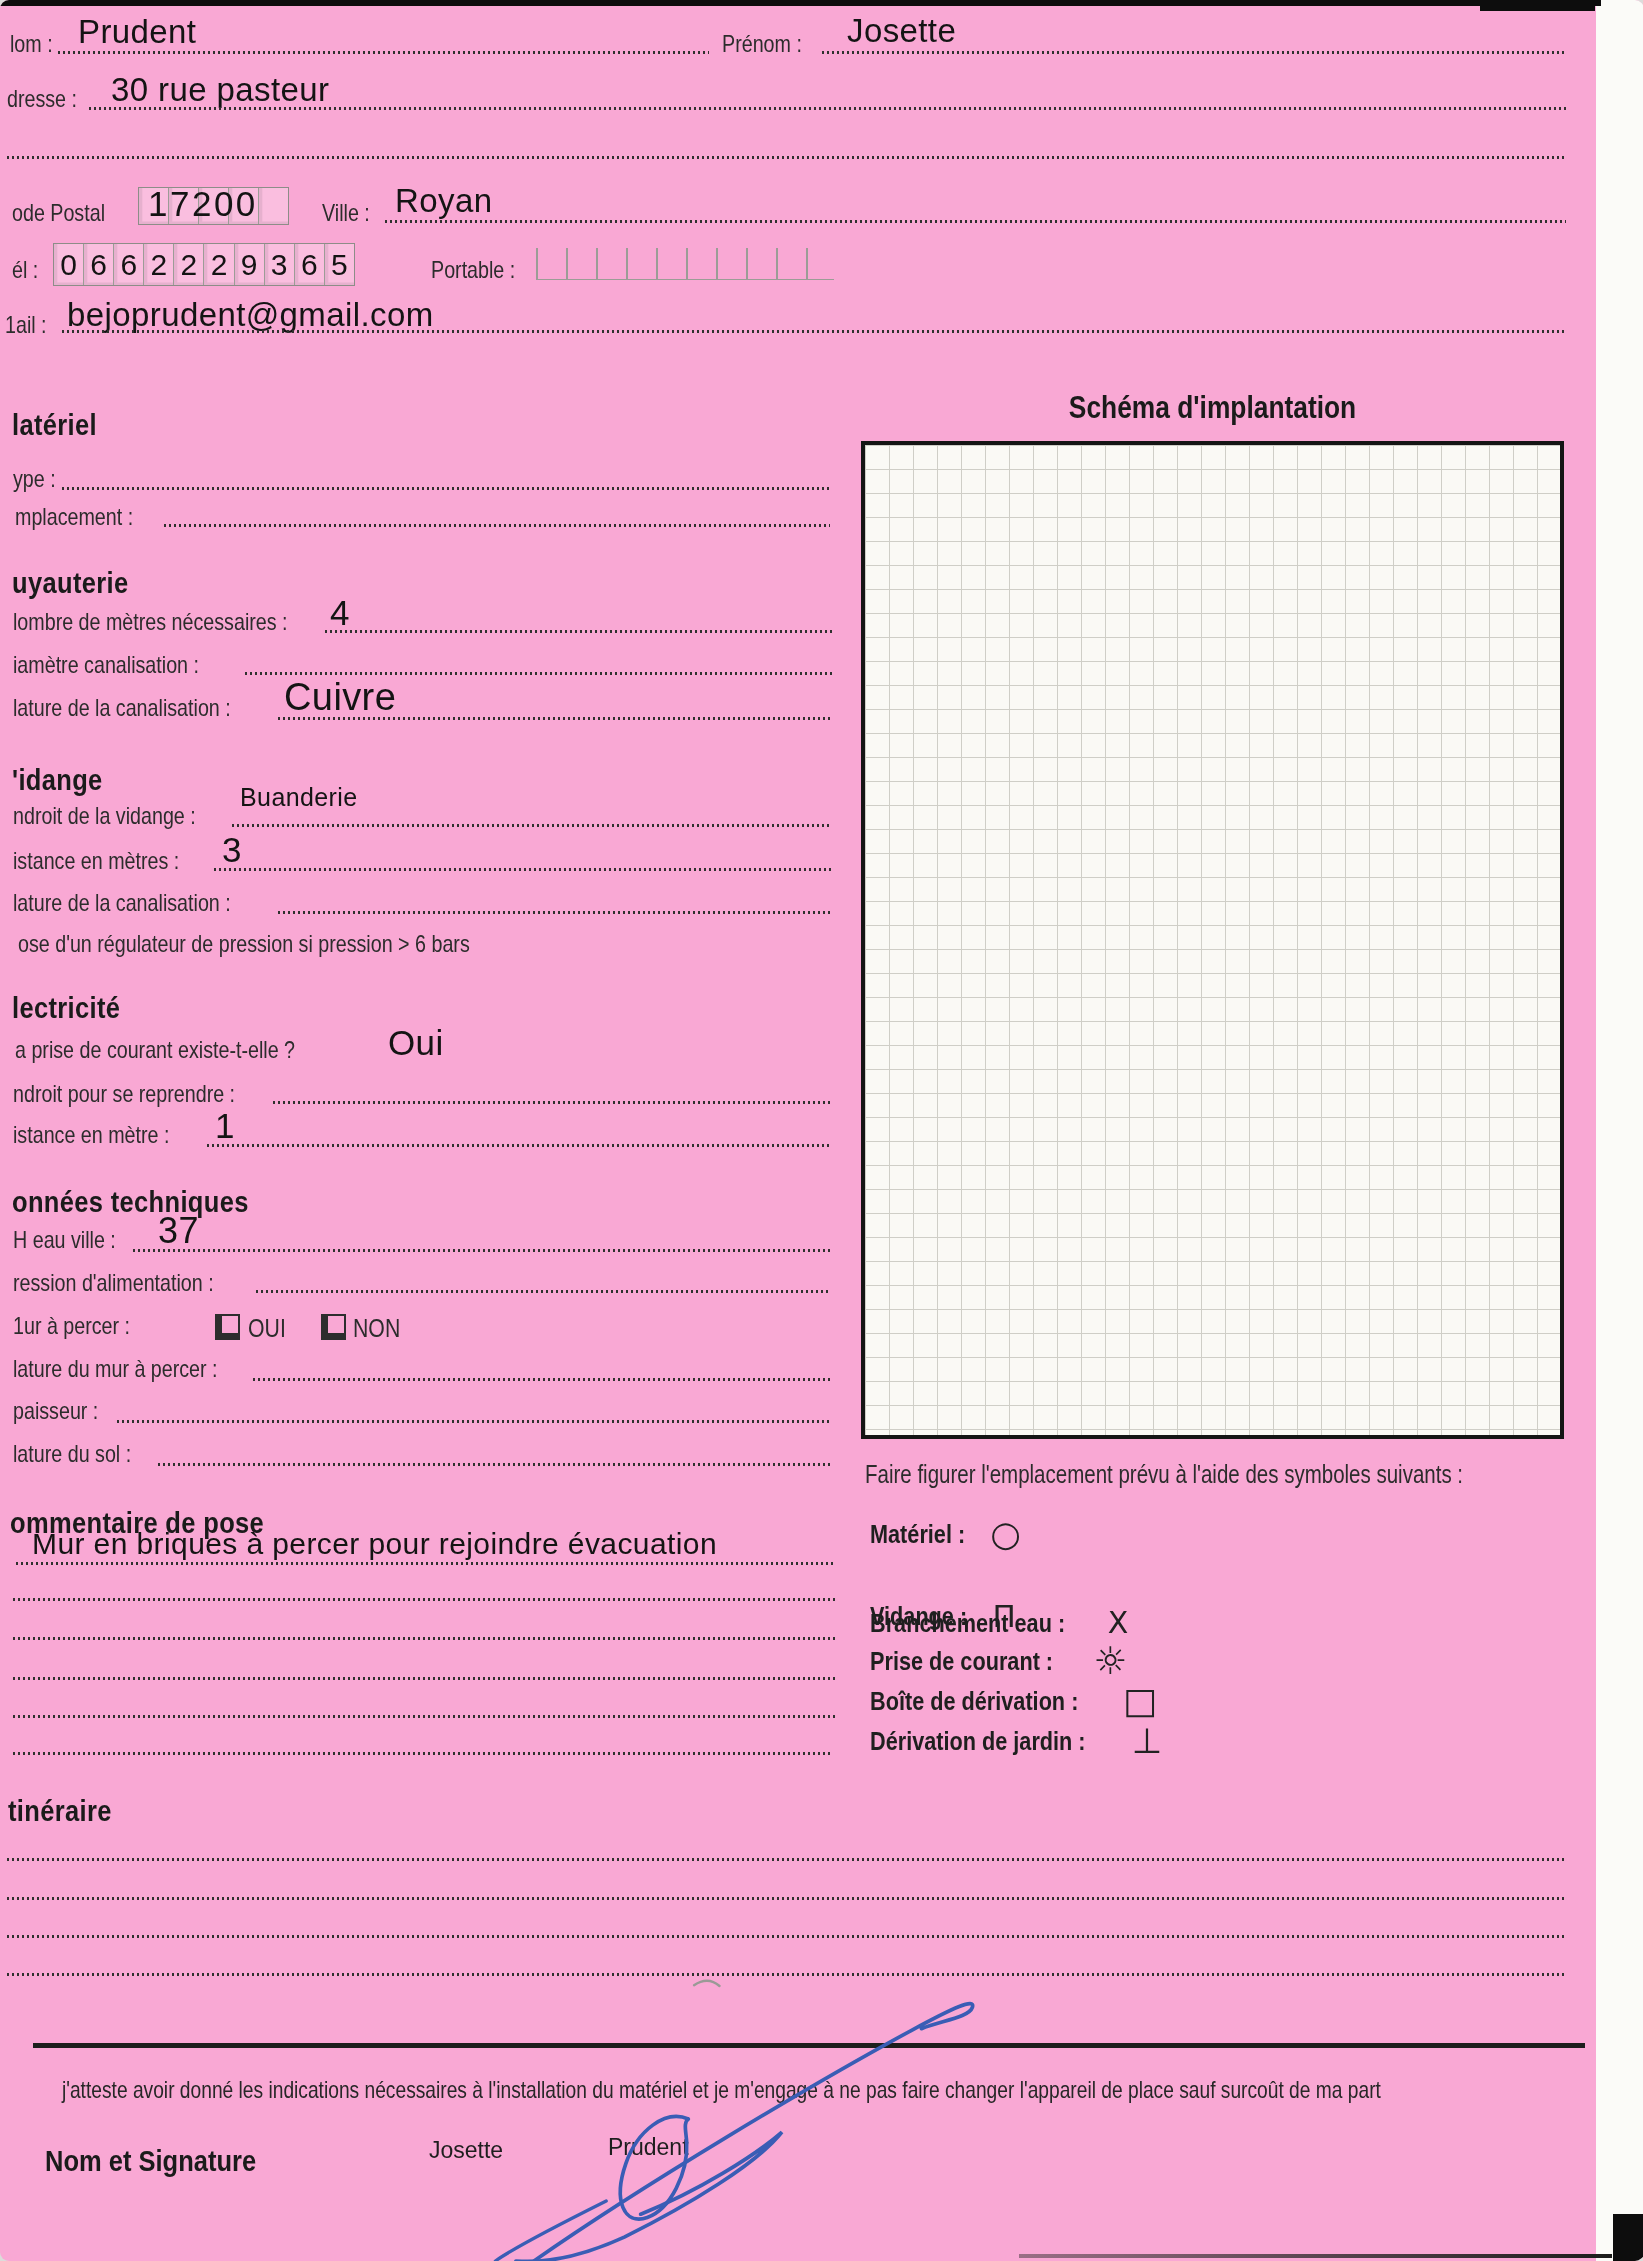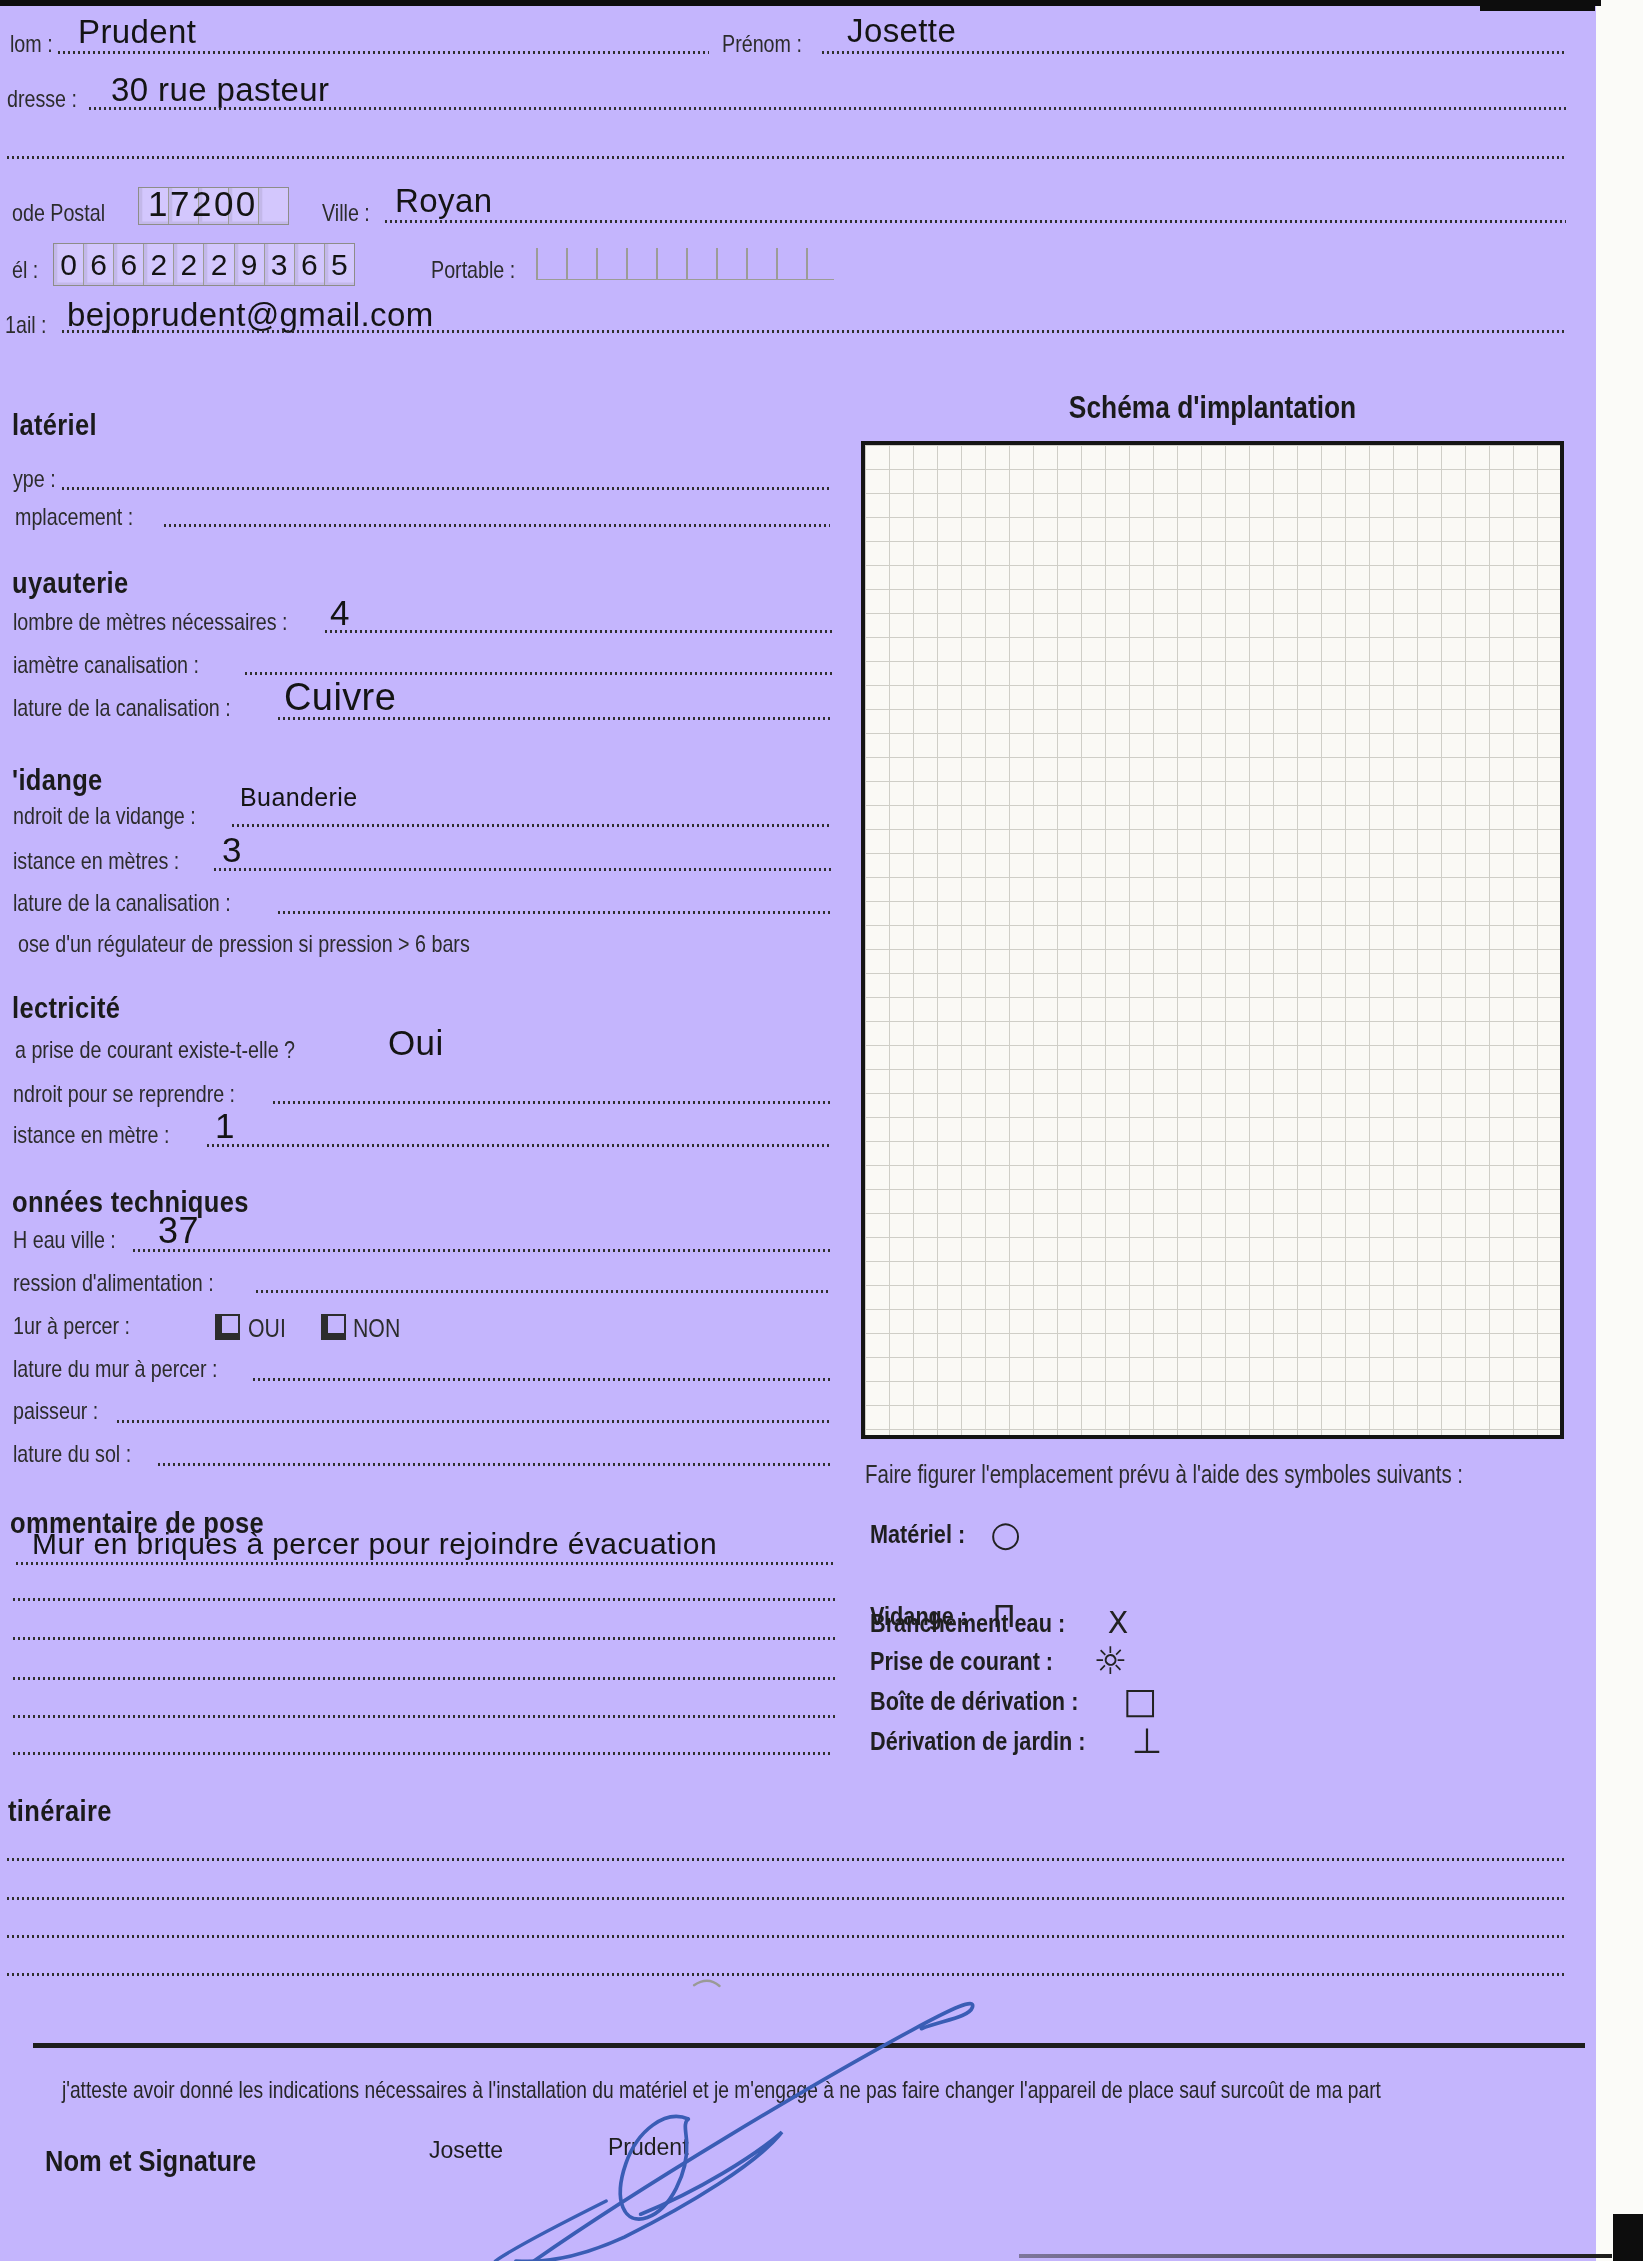--- a/index.html
+++ b/index.html
@@ -1,17 +1,17 @@
 <!DOCTYPE html>
 <html style="font-size:13px"><head>
 <meta charset="utf-8">
 <style>
   html,body{margin:0;padding:0;background:#dcdcda;}
-  .page{position:relative;width:1644px;height:2261px;background:#c4b5fd;
-        font-family:"Liberation Sans",sans-serif;color:#222;overflow:hidden;}
+  .page{position:relative;width:1644px;height:2261px;background:#f9a8d4;
+        font-family:"Liberation Sans",sans-serif;color:#222;overflow:hidden;border-radius:9px;}
   .edge-right{position:absolute;top:0;right:0;width:48px;height:100%;background:#fbfbf8;}
   .topbar{position:absolute;left:0;top:0;width:1601px;height:5.8px;background:#0d0d0d;}
   .topbar-bump{position:absolute;left:1480px;top:0;width:115px;height:10.7px;background:#0d0d0d;}
 
   .lbl{position:absolute;font-size:24px;color:#2c2c2c;white-space:nowrap;
        transform:scaleX(.82);transform-origin:0 50%;}
   .hdr{position:absolute;font-size:30px;font-weight:bold;color:#1b1b1b;white-space:nowrap;
        transform:scaleX(.85);transform-origin:0 50%;letter-spacing:0.4px;}
   .val{position:absolute;font-size:33px;color:#141414;white-space:nowrap;letter-spacing:0.4px;}
   .dots{position:absolute;height:2.5px;

